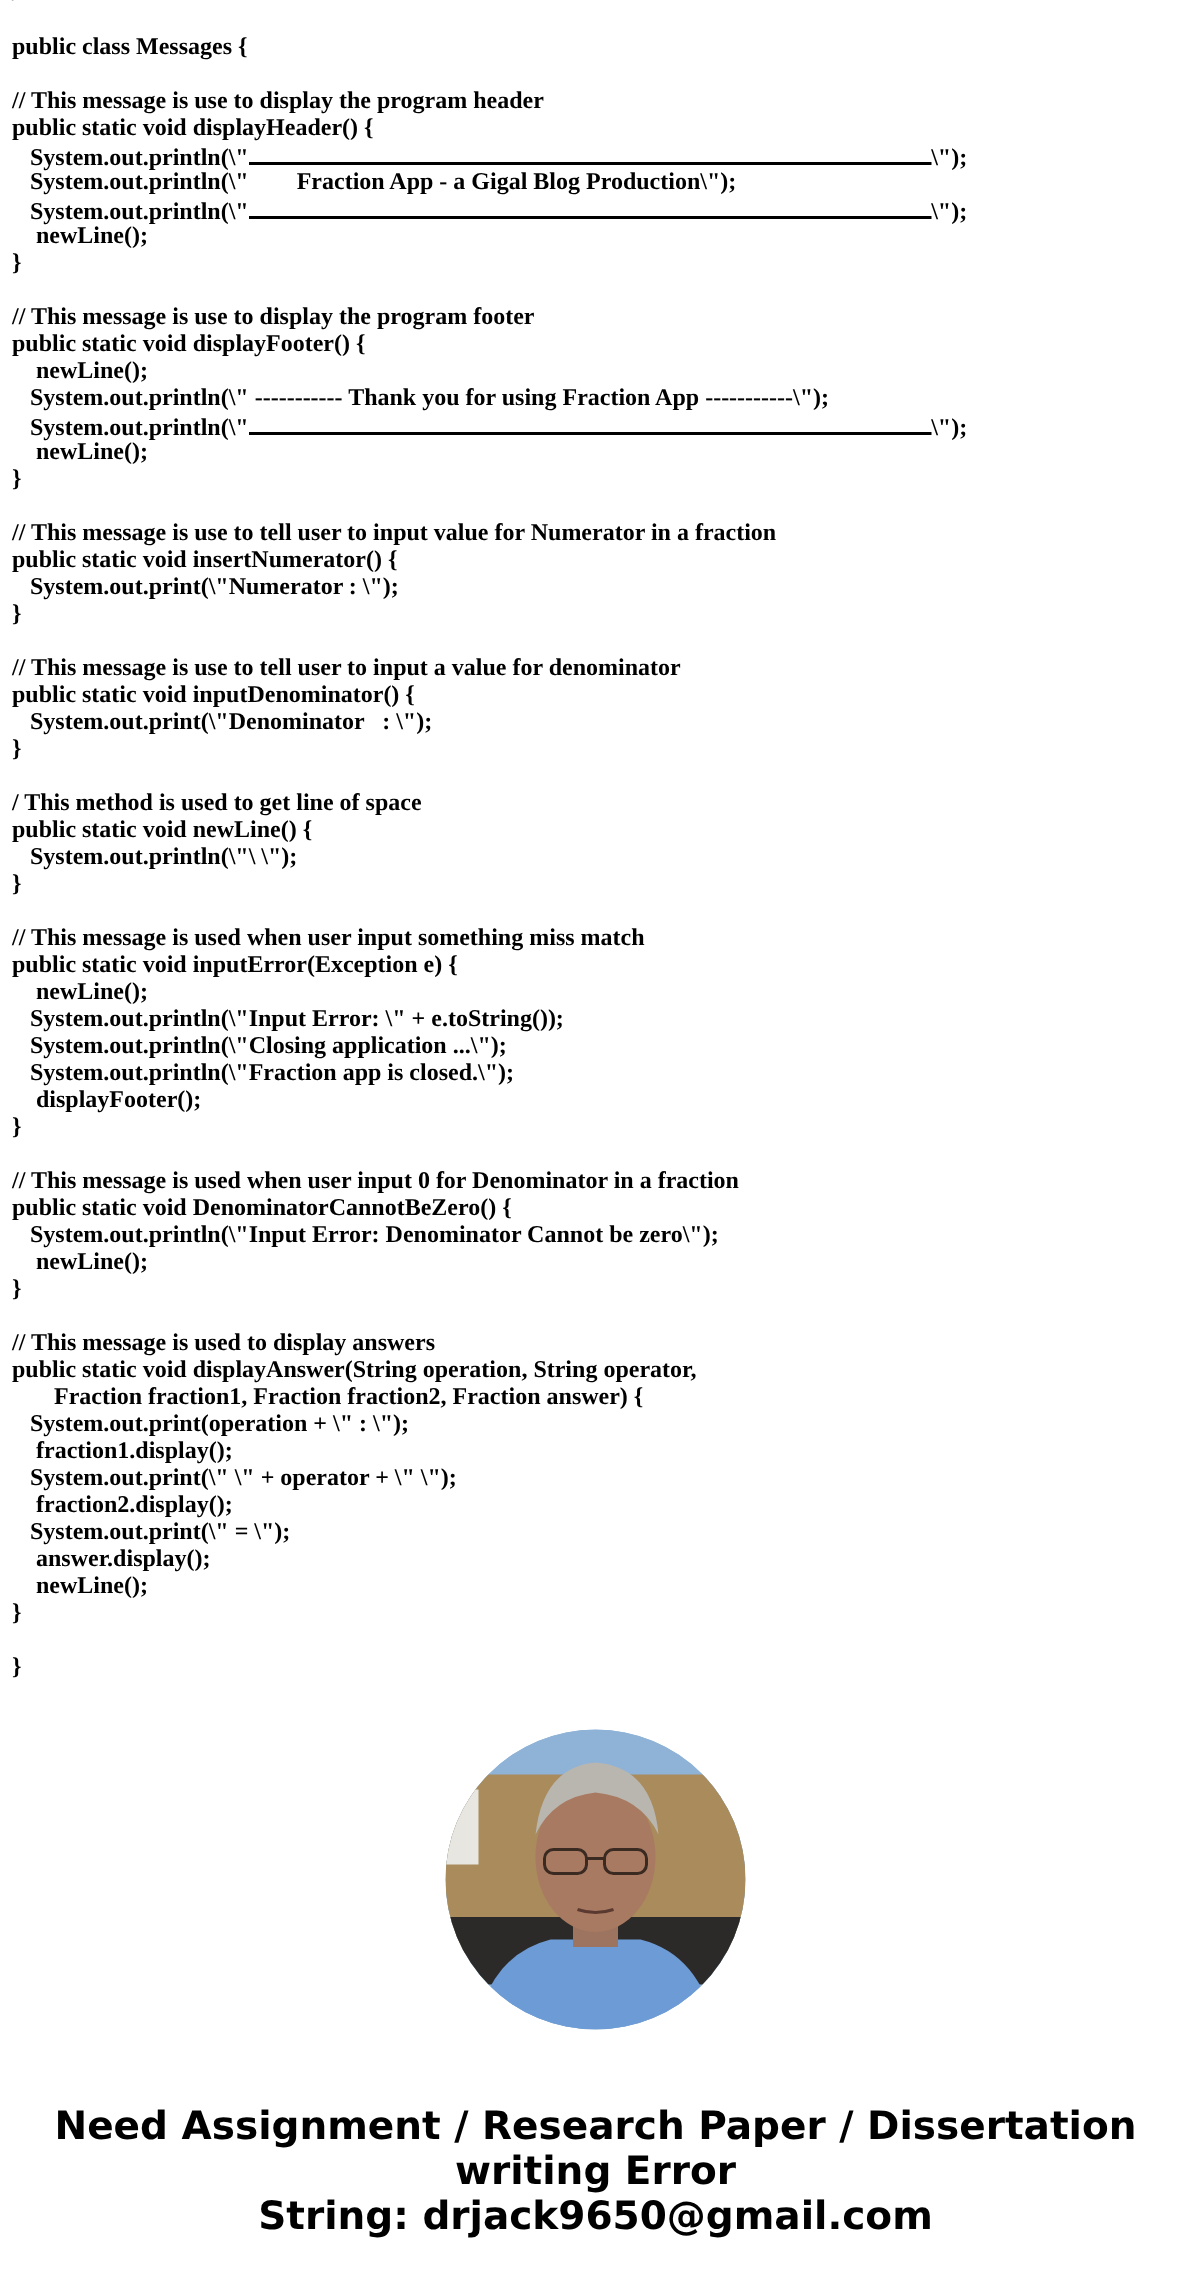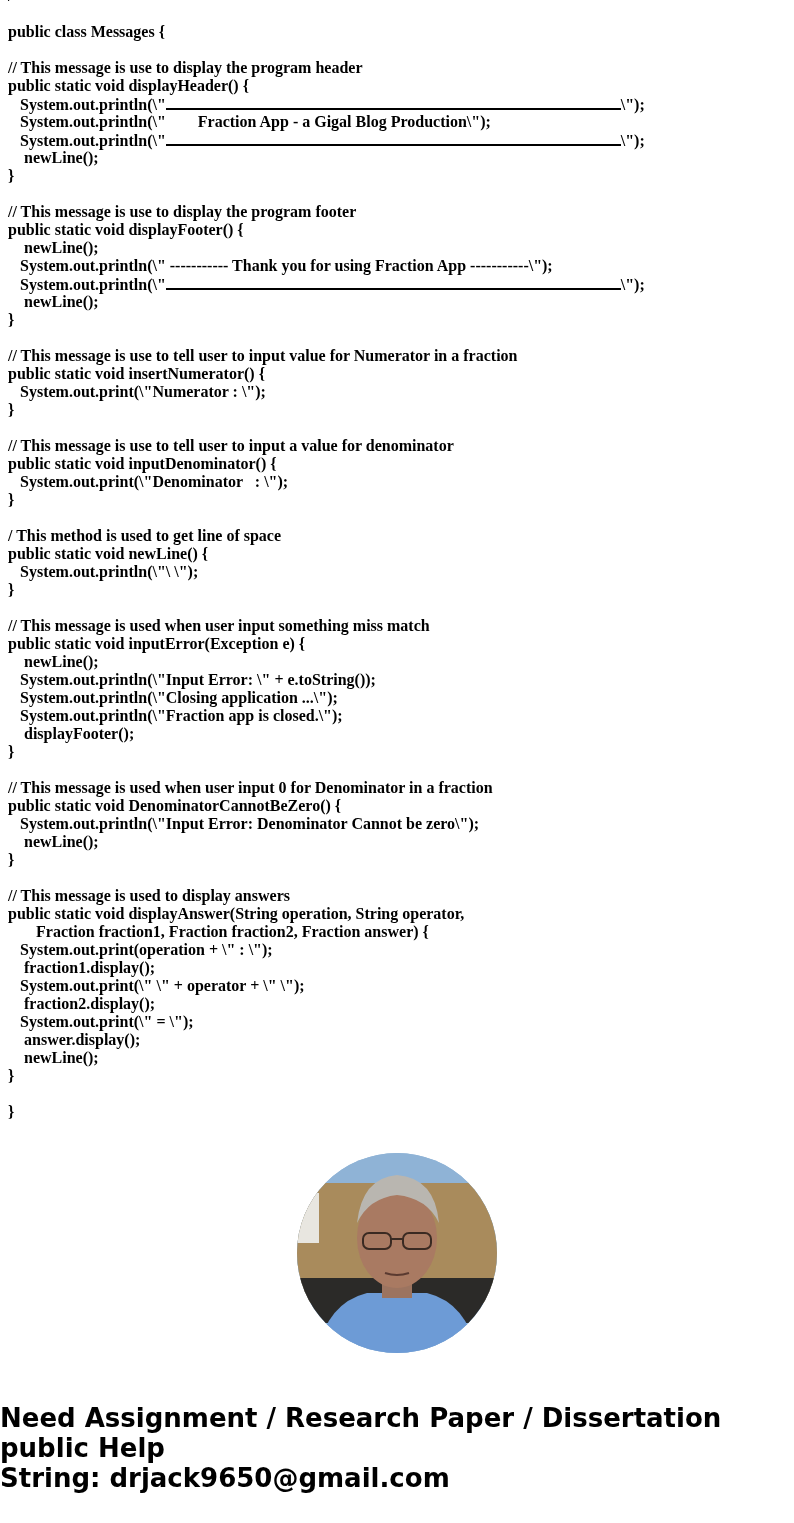--- a/index.html
+++ b/index.html
@@ -10,21 +10,21 @@
     font-size: 16px; line-height: 18px; white-space: pre;
   }
   .code .ln { height: 18px; display: block; }
   .rule { display: inline-block; width: 455px; border-bottom: 2px solid #000; height: 13px; vertical-align: baseline; }
   .avatar {
     position: absolute; left: 297px; top: 1153px; width: 200px; height: 200px;
     border-radius: 50%; overflow: hidden;
     background: #8fb3d6;
   }
   .promo {
-    position: absolute; left: 0; top: 1403px; width: 794px; 
+    position: absolute; left: 0; top: 1403px; width: 794px; text-align: center;
     font-family: "DejaVu Sans", sans-serif; font-weight: bold; font-size: 26px; line-height: 30px;
   }
 </style>
 </head>
 <body>
 
 <div class="code" id="code"><span class="ln">/</span><span class="ln"></span><span class="ln">public class Messages {</span><span class="ln"></span><span class="ln">// This message is use to display the program header</span><span class="ln">public static void displayHeader() {</span><span class="ln">   System.out.println(\"<span class="rule"></span>\");</span><span class="ln">   System.out.println(\"        Fraction App - a Gigal Blog Production\");</span><span class="ln">   System.out.println(\"<span class="rule"></span>\");</span><span class="ln">    newLine();</span><span class="ln">}</span><span class="ln"></span><span class="ln">// This message is use to display the program footer</span><span class="ln">public static void displayFooter() {</span><span class="ln">    newLine();</span><span class="ln">   System.out.println(\" ----------- Thank you for using Fraction App -----------\");</span><span class="ln">   System.out.println(\"<span class="rule"></span>\");</span><span class="ln">    newLine();</span><span class="ln">}</span><span class="ln"></span><span class="ln">// This message is use to tell user to input value for Numerator in a fraction</span><span class="ln">public static void insertNumerator() {</span><span class="ln">   System.out.print(\"Numerator : \");</span><span class="ln">}</span><span class="ln"></span><span class="ln">// This message is use to tell user to input a value for denominator</span><span class="ln">public static void inputDenominator() {</span><span class="ln">   System.out.print(\"Denominator   : \");</span><span class="ln">}</span><span class="ln"></span><span class="ln">/ This method is used to get line of space</span><span class="ln">public static void newLine() {</span><span class="ln">   System.out.println(\"\ \");</span><span class="ln">}</span><span class="ln"></span><span class="ln">// This message is used when user input something miss match</span><span class="ln">public static void inputError(Exception e) {</span><span class="ln">    newLine();</span><span class="ln">   System.out.println(\"Input Error: \" + e.toString());</span><span class="ln">   System.out.println(\"Closing application ...\");</span><span class="ln">   System.out.println(\"Fraction app is closed.\");</span><span class="ln">    displayFooter();</span><span class="ln">}</span><span class="ln"></span><span class="ln">// This message is used when user input 0 for Denominator in a fraction</span><span class="ln">public static void DenominatorCannotBeZero() {</span><span class="ln">   System.out.println(\"Input Error: Denominator Cannot be zero\");</span><span class="ln">    newLine();</span><span class="ln">}</span><span class="ln"></span><span class="ln">// This message is used to display answers</span><span class="ln">public static void displayAnswer(String operation, String operator,</span><span class="ln">       Fraction fraction1, Fraction fraction2, Fraction answer) {</span><span class="ln">   System.out.print(operation + \" : \");</span><span class="ln">    fraction1.display();</span><span class="ln">   System.out.print(\" \" + operator + \" \");</span><span class="ln">    fraction2.display();</span><span class="ln">   System.out.print(\" = \");</span><span class="ln">    answer.display();</span><span class="ln">    newLine();</span><span class="ln">}</span><span class="ln"></span><span class="ln">}</span></div>
 
 <div class="avatar">
   <svg width="200" height="200" viewBox="0 0 200 200">
@@ -38,15 +38,15 @@
     <path d="M60 70 Q65 25 100 22 Q138 25 142 70 Q130 45 100 42 Q72 45 60 70 Z" fill="#b9b6b0"></path>
     <rect x="66" y="80" width="28" height="16" rx="6" fill="none" stroke="#3a2a22" stroke-width="2"></rect>
     <rect x="106" y="80" width="28" height="16" rx="6" fill="none" stroke="#3a2a22" stroke-width="2"></rect>
     <line x1="94" y1="86" x2="106" y2="86" stroke="#3a2a22" stroke-width="2"></line>
     <path d="M88 120 Q100 124 112 120" stroke="#5a3a30" stroke-width="2" fill="none"></path>
   </svg>
 </div>
 
 <div class="promo">
   <div>Need Assignment / Research Paper / Dissertation</div>
-  <div>public Help</div>
+  <div>writing Error</div>
   <div>String: drjack9650@gmail.com</div>
 </div>
 
 </body></html>

